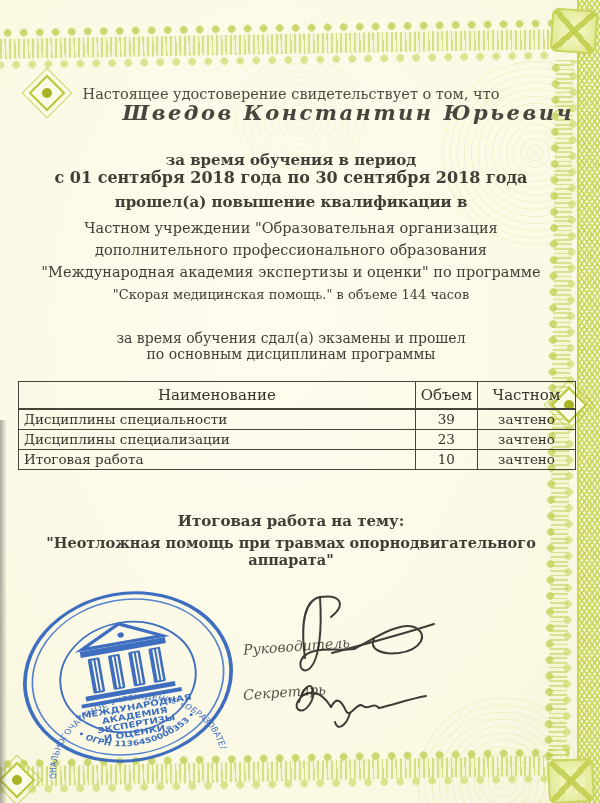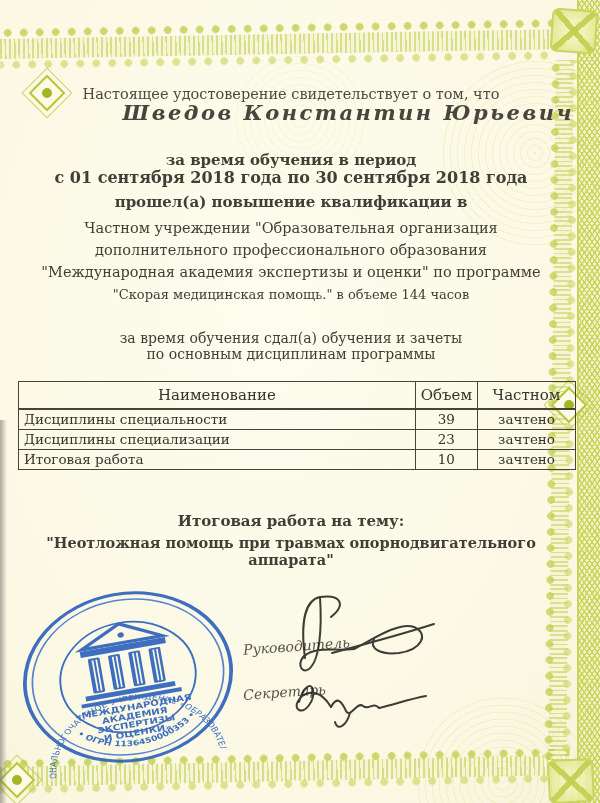--- a/index.html
+++ b/index.html
@@ -123,21 +123,21 @@
   <div class="content">
     <div class="tline intro">Настоящее удостоверение свидетельствует о том, что</div>
     <div class="tline name">Шведов Константин Юрьевич</div>
     <div class="tline period">за время обучения в период</div>
     <div class="tline dates">с 01 сентября 2018 года по 30 сентября 2018 года</div>
     <div class="tline action">прошел(а) повышение квалификации в</div>
     <div class="tline inst1">Частном учреждении "Образовательная организация</div>
     <div class="tline inst2">дополнительного профессионального образования</div>
     <div class="tline inst3">"Международная академия экспертизы и оценки" по программе</div>
     <div class="tline program">"Скорая медицинская помощь." в объеме 144 часов</div>
-    <div class="tline exams1">за время обучения сдал(а) обучения и зачеты</div>
+    <div class="tline exams1">за время обучения сдал(а) экзамены и прошел</div>
     <div class="tline exams2">по основным дисциплинам программы</div>
     <div class="tline fw-label">Итоговая работа на тему:</div>
     <div class="tline fw-title">"Неотложная помощь при травмах опорнодвигательного аппарата"</div>
   </div>
 
   <table class="grades">
     <colgroup>
         <col style="width:398px">
         <col style="width:62px">
         <col style="width:98px">

